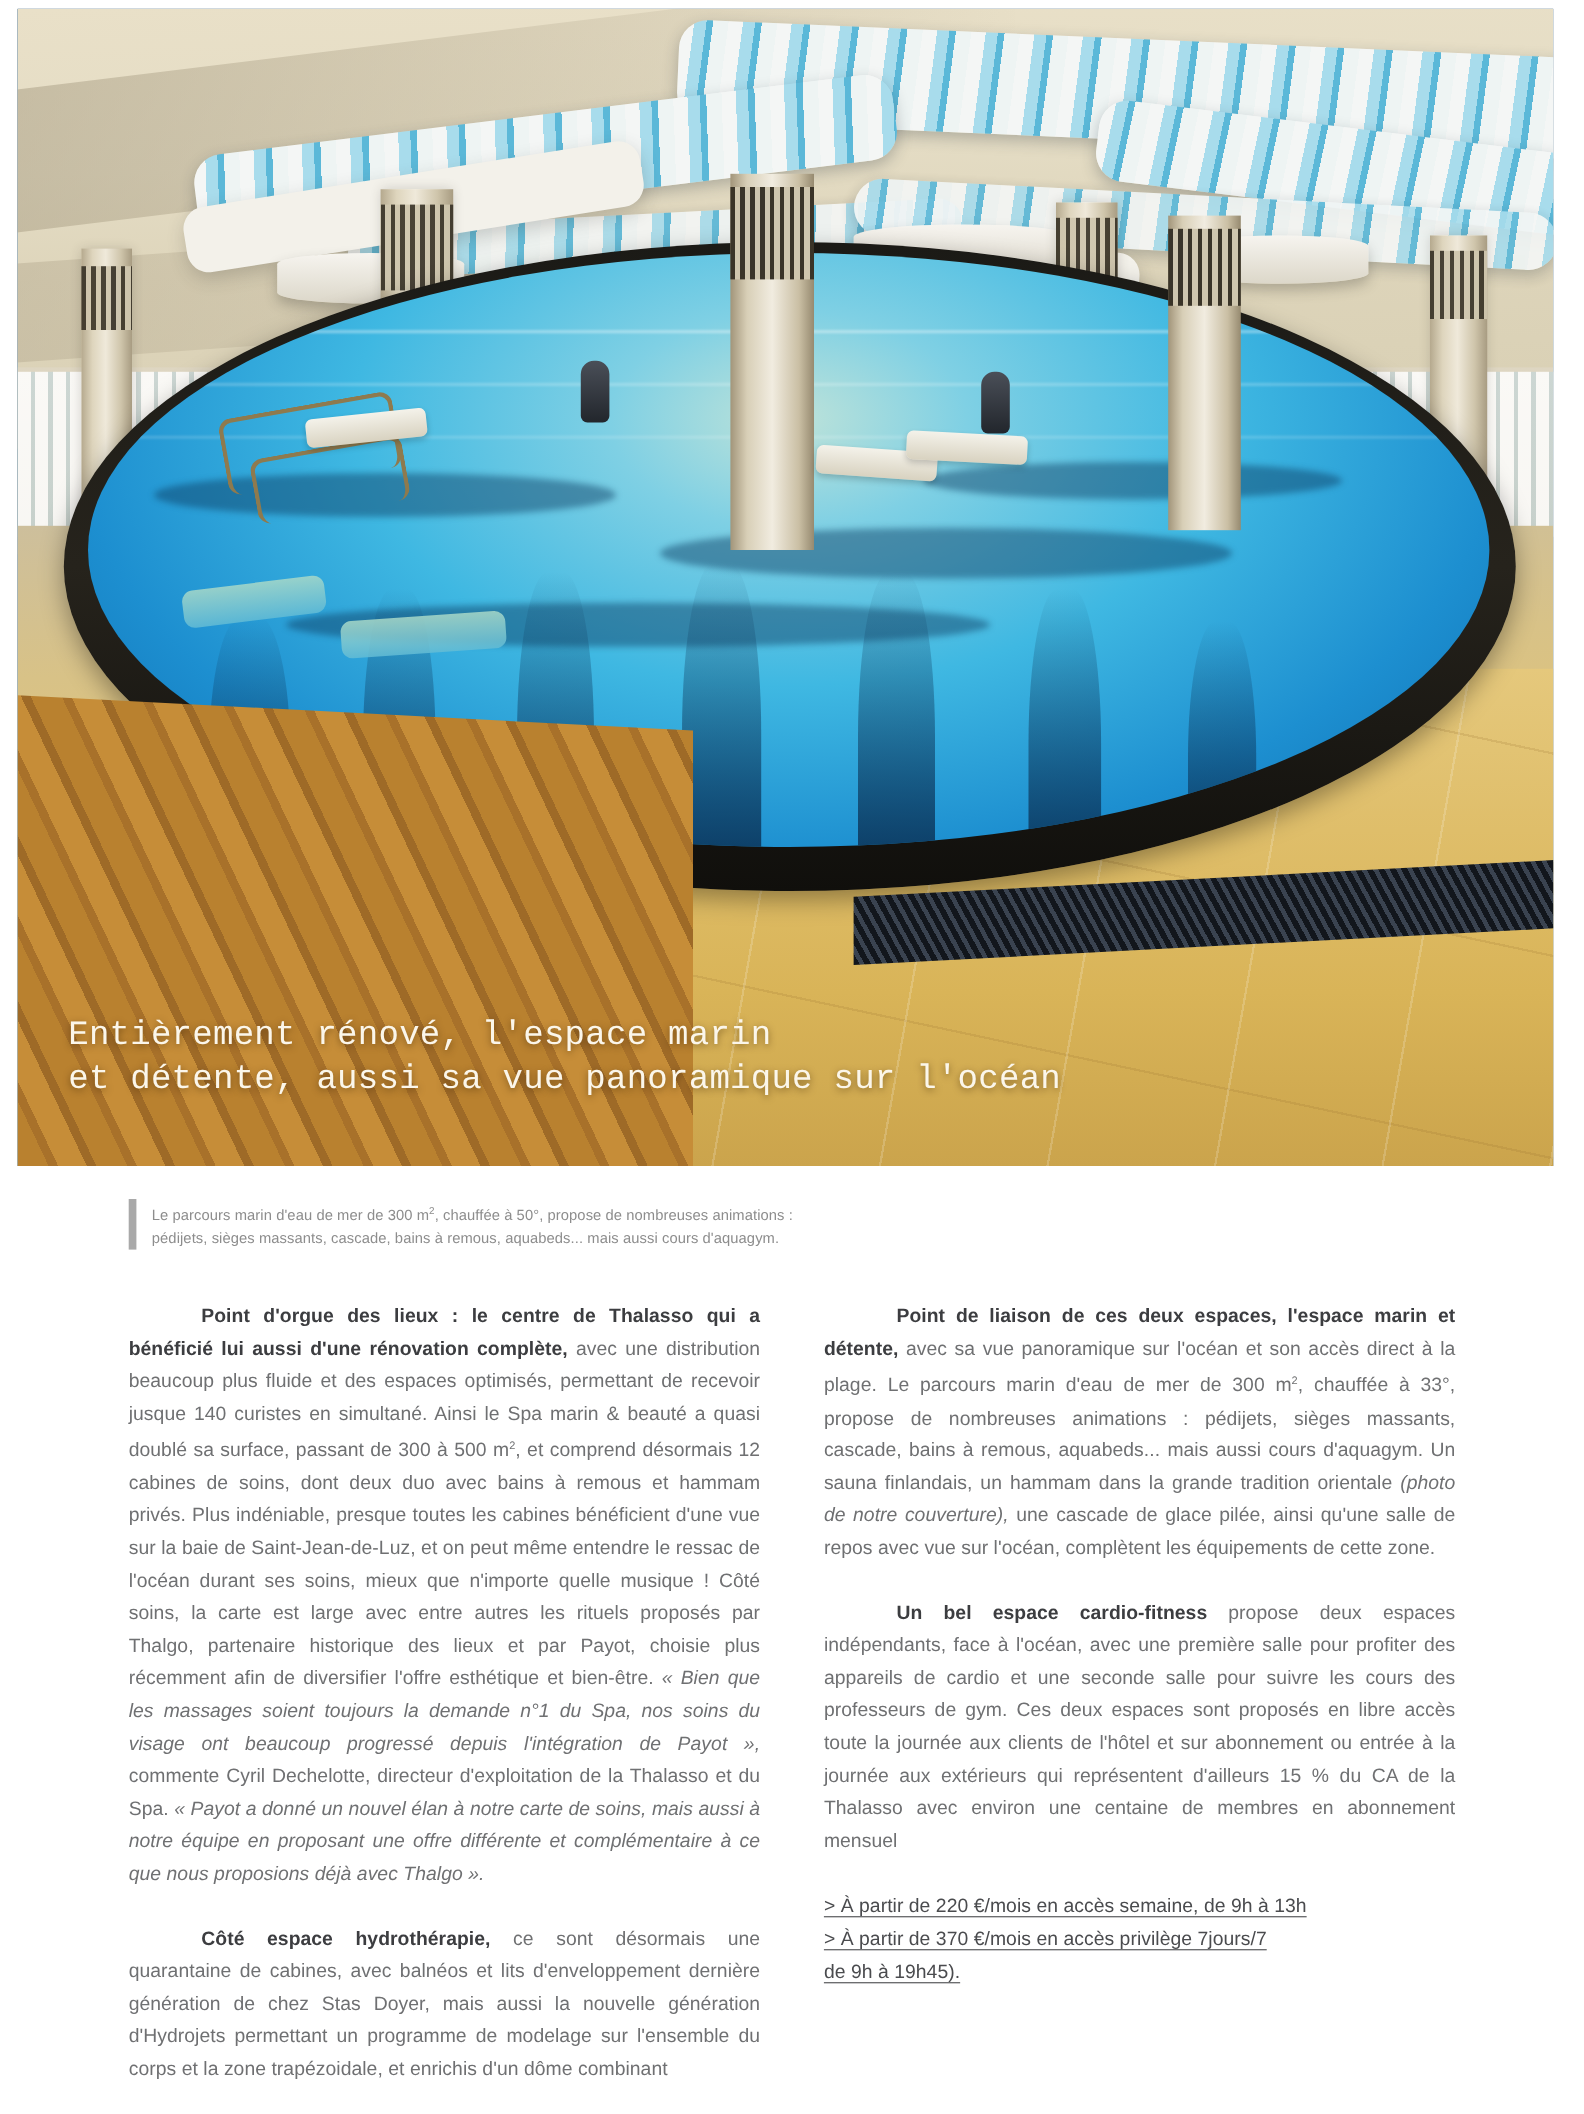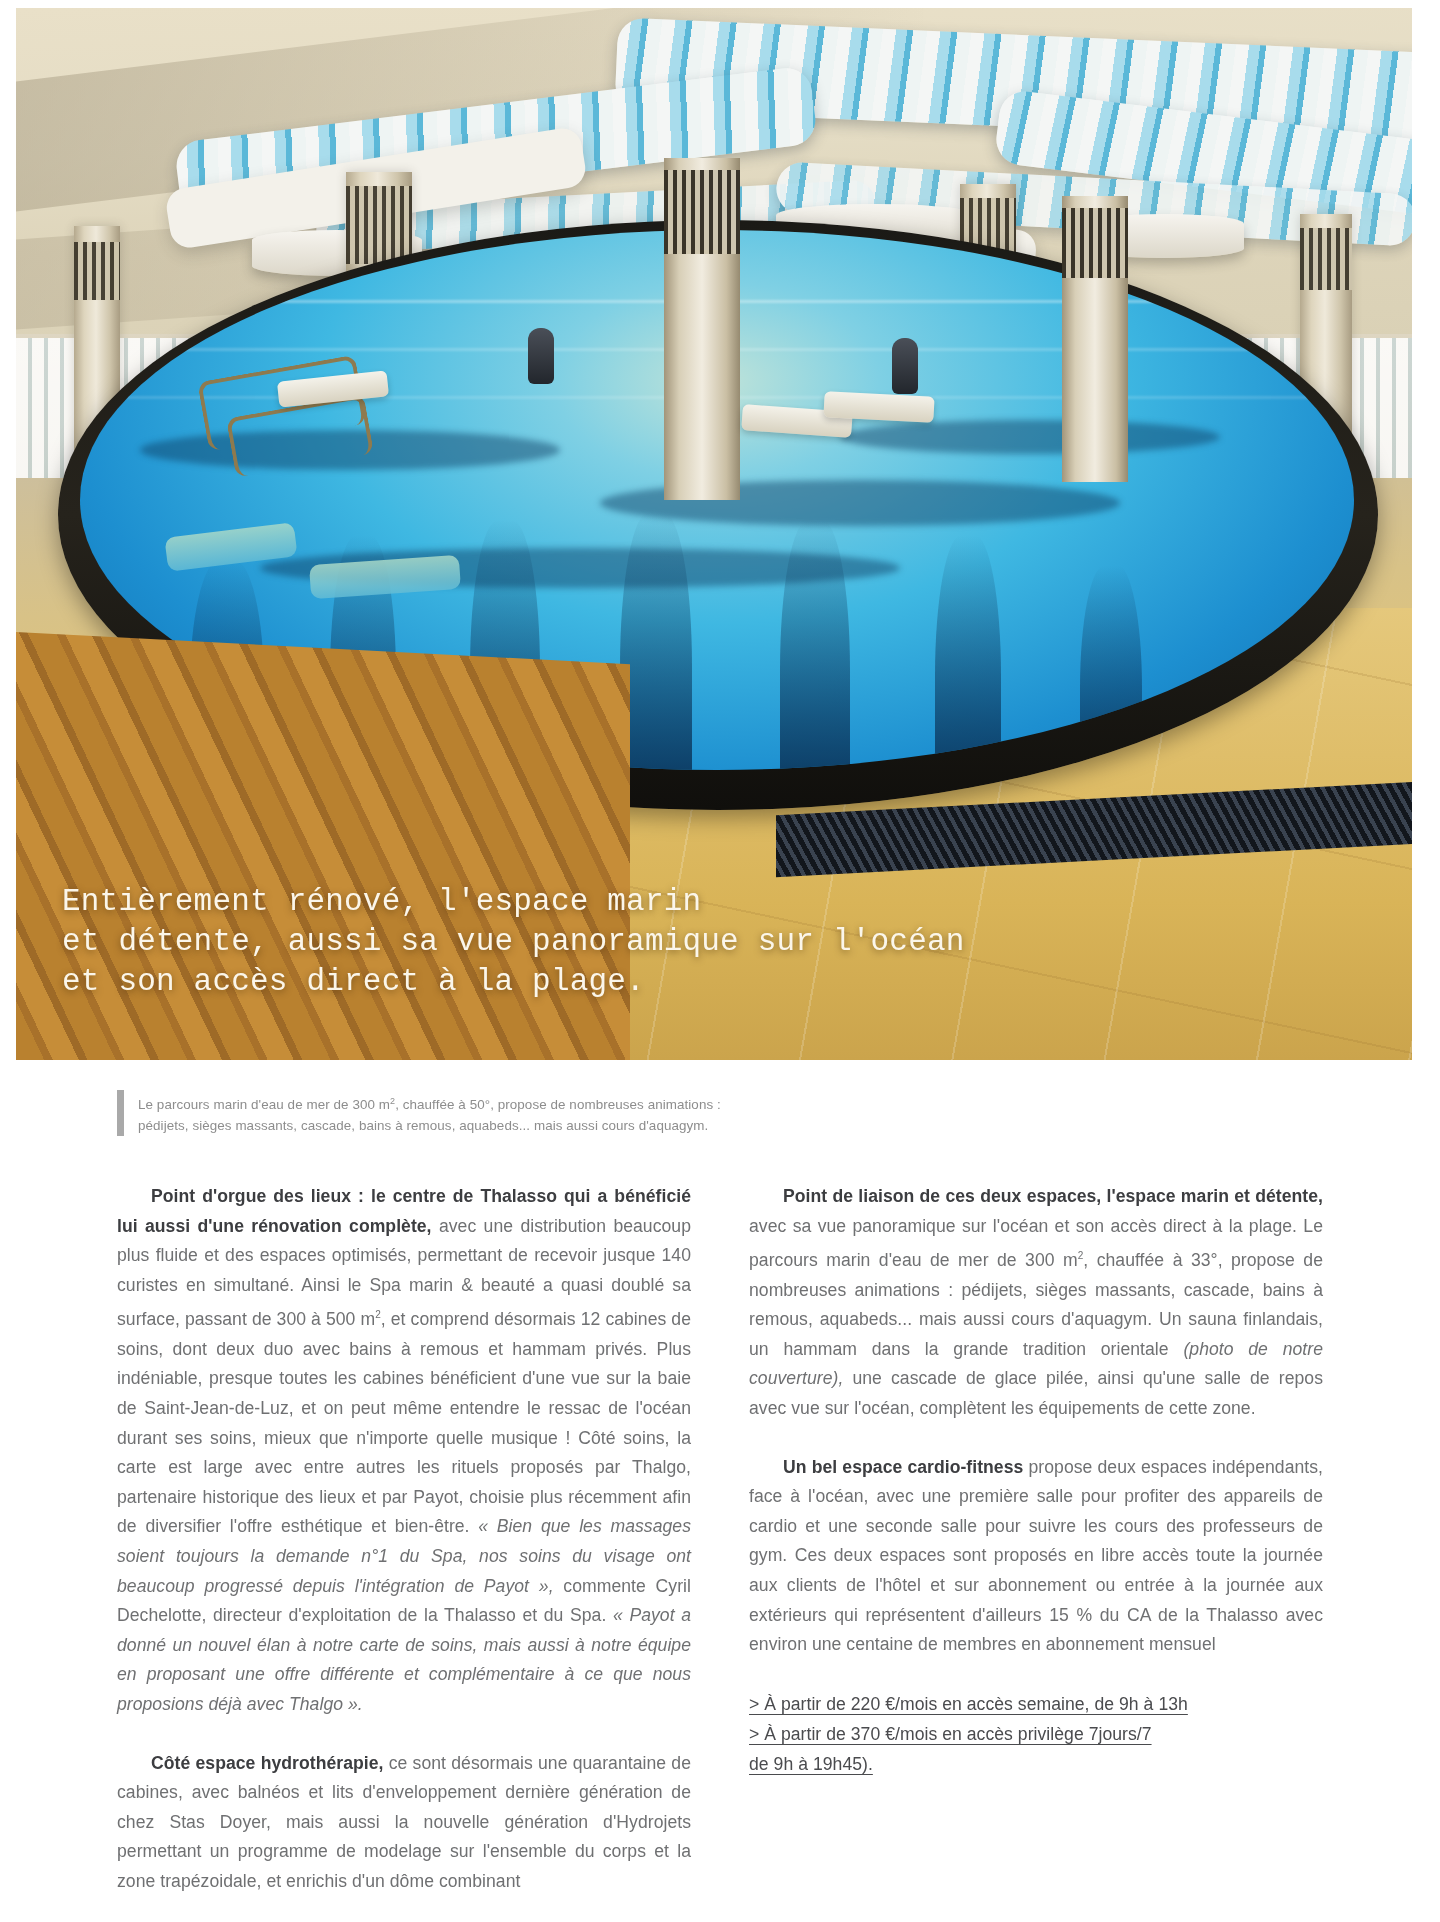--- a/index.html
+++ b/index.html
@@ -258,21 +258,21 @@
   .col-body{
     width:574px;
     font-size:17.6px;
     line-height:29.6px;
     color:#6f7072;
     letter-spacing:.04px;
     text-align:justify;
   }
   .col-body p{ margin:0 0 29px 0; }
   .col-body p.ind{ text-indent:34px; }
-  .col-body b{ color:#3c3d40; font-weight:bold; }
+  .col-body b{ color:#3c3d40; font-weight:bold;margin-left:32px; }
   .col-body i{ font-style:italic; }
   .col-body sup{ font-size:10px; vertical-align:super; }
   .pricing{ margin-top:4px; }
   .pricing .line{
     display:block;
     color:#4a4b4e;
     text-decoration:underline;
     text-underline-offset:4px;
     line-height:30px;
   }
@@ -358,21 +358,20 @@
     <div class="vase v1"></div>
     <div class="vase v2"></div>
 
     <div class="deck-wood"></div>
     <div class="grate"></div>
   </div>
 
   <div class="hero-overlay">
     <span class="ln">Entièrement rénové, l'espace marin</span>
     <span class="ln">et détente, aussi sa vue panoramique sur l'océan</span>
-    <span class="ln">et son accès direct à la plage.</span>
   </div>
 </div>
 
 <div class="caption">
   <div class="caption-bar"></div>
   <div class="caption-text">
     <span>Le parcours marin d'eau de mer de 300 m</span><sup>2</sup><span>, chauffée à 50°, propose de nombreuses animations :</span>
     <span>pédijets, sièges massants, cascade, bains à remous, aquabeds... mais aussi cours d'aquagym.</span>
   </div>
 </div>

